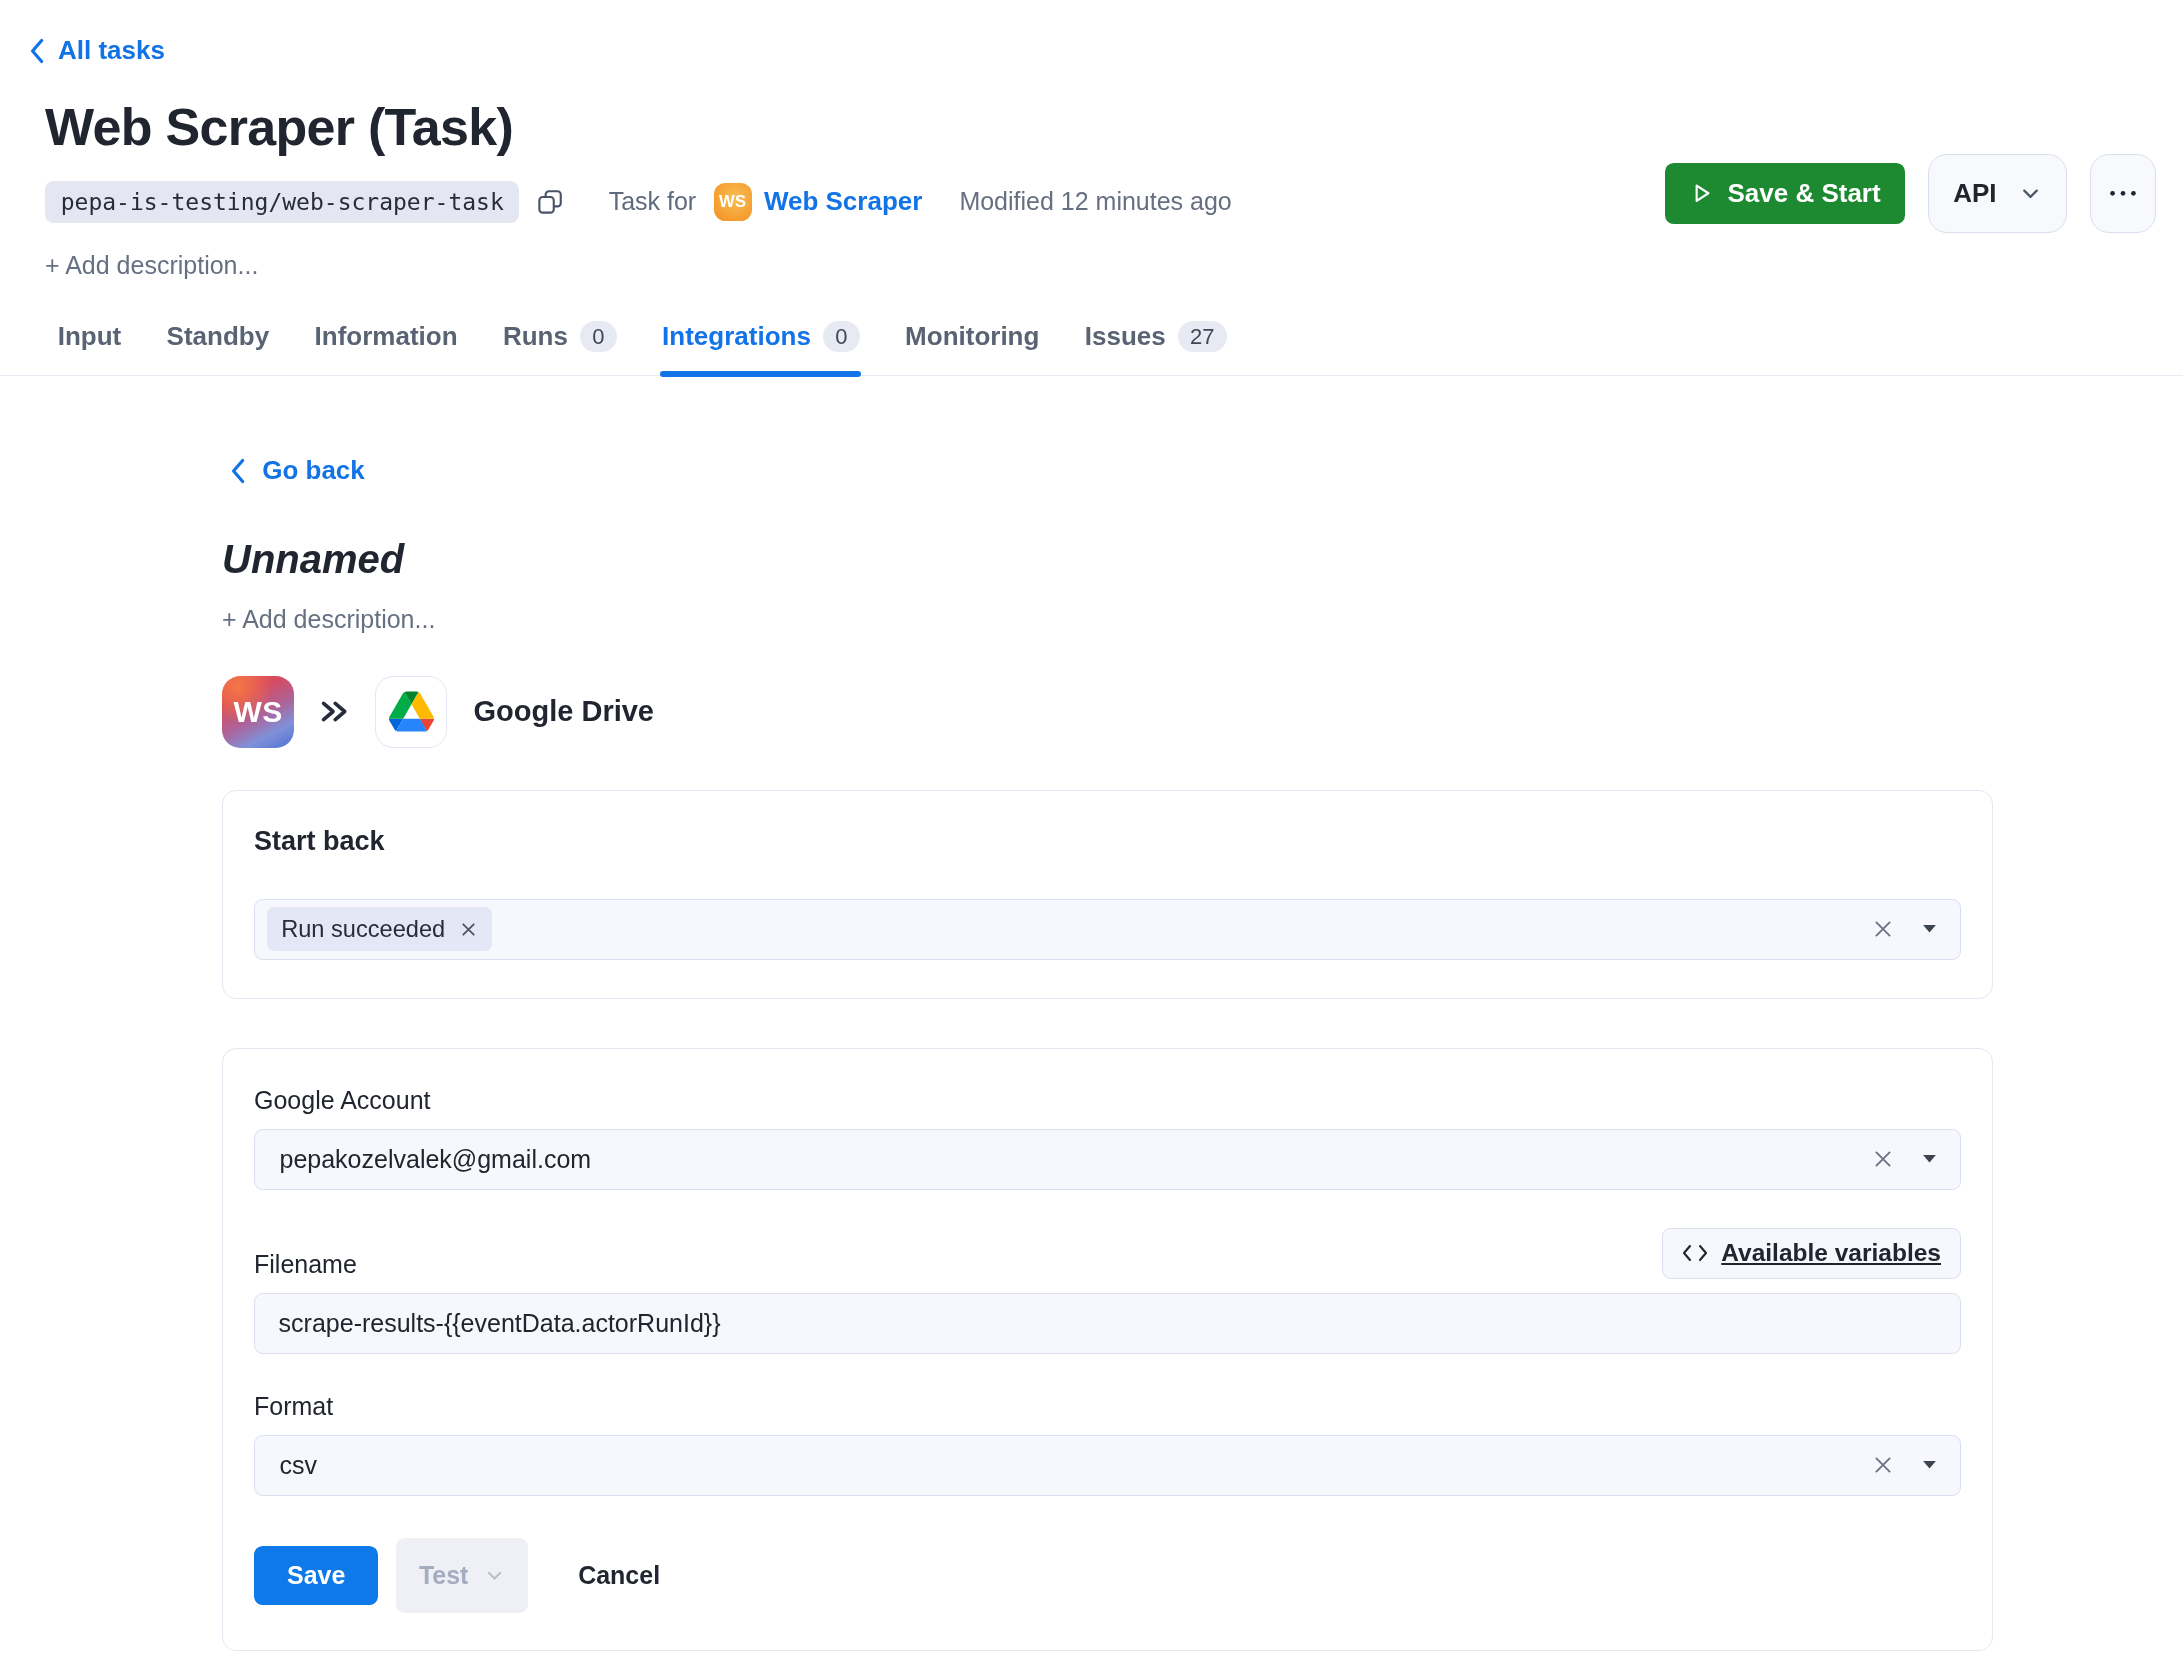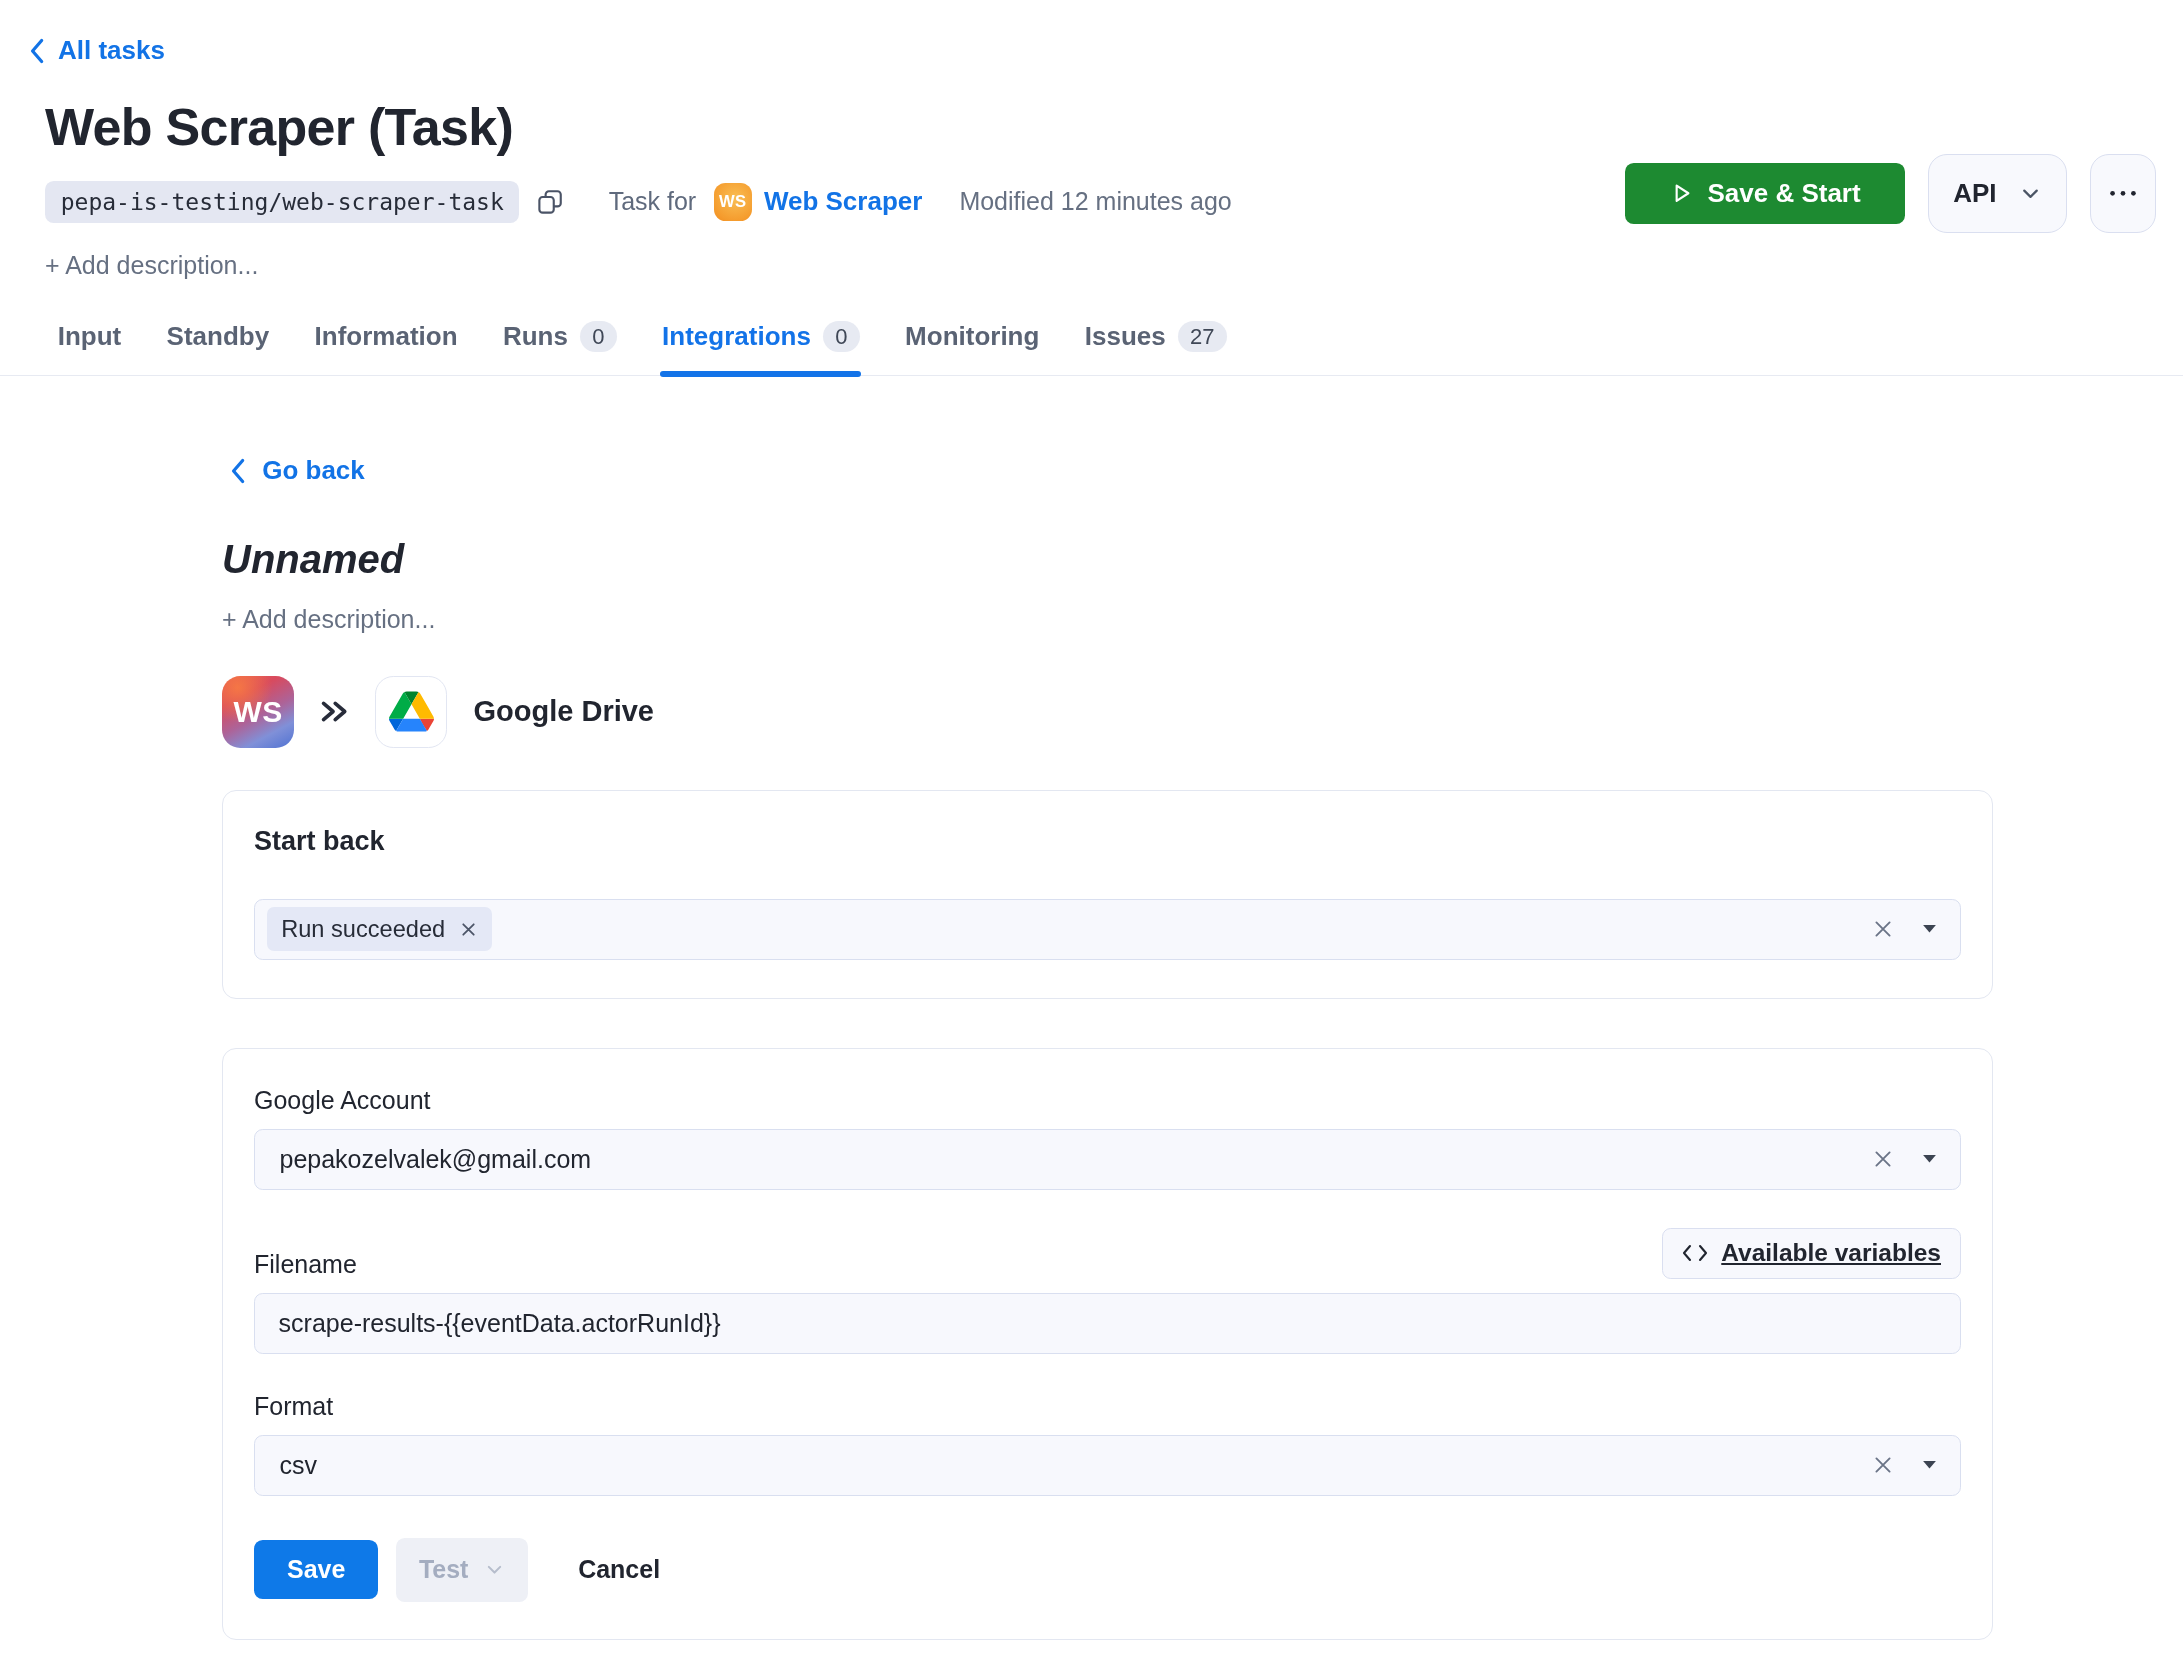--- a/index.html
+++ b/index.html
@@ -21,21 +21,21 @@
   .copy-btn{background:none;border:none;padding:3.5px;margin-left:12.2px;display:flex;align-items:center;}
   .task-for{margin-left:40px;color:#5f6a7d;font-size:25px;}
   .ws-icon{display:flex;align-items:center;justify-content:center;color:#fff;font-weight:700;letter-spacing:0.4px;user-select:none;}
   .ws-icon.small{width:38px;height:38px;border-radius:11.4px;font-size:16.6px;margin-left:17.5px;
     background:radial-gradient(circle at 55% 40%, #f9be54 0%, #f59d2f 70%, #f18c20 100%);}
   .actor-link{margin-left:12.2px;color:#1273e6;font-size:26px;font-weight:700;}
   .modified{margin-left:37px;color:#667082;font-size:25px;}
   .add-desc{margin-top:28px;color:#667082;font-size:25px;cursor:pointer;display:inline-block;}
 
   .header-actions{position:absolute;top:154px;right:28px;display:flex;align-items:center;gap:23px;}
-  .btn-save-start{background:#1d8a31;color:#fff;border:none;border-radius:8.7px;height:61px;padding:0 44px;
+  .btn-save-start{background:#1d8a31;color:#fff;border:none;border-radius:8.7px;height:61px;padding:0 24px;
     font-size:26px;font-weight:600;display:inline-flex;align-items:center;gap:14px;}
   .btn-secondary{background:#f8f9fd;border:1.7px solid #dadff0;border-radius:19px;height:79px;
     font-size:26px;font-weight:600;color:#21252f;display:inline-flex;align-items:center;gap:22px;box-sizing:border-box;}
   .btn-api{padding:0 24.5px;}
   .btn-more{width:66px;justify-content:center;padding:0;}
 
   
   .tabs{margin-top:38px;border-bottom:1.7px solid #e7eaf2;padding-left:56px;display:flex;gap:42px;}
   .tab{display:inline-flex;align-items:center;gap:12.2px;padding:3.5px 1.7px 23px;font-size:26px;font-weight:600;color:#5a6374;position:relative;cursor:pointer;}
   .tab .badge{background:#e7eaf2;color:#3f4756;border-radius:873px;font-size:22px;font-weight:500;padding:4.4px 12.2px;line-height:1;}
@@ -74,21 +74,21 @@
   .field-label{font-size:25px;color:#21252f;}
   .filename-row{margin-top:38px;display:flex;align-items:flex-end;justify-content:space-between;}
   .btn-vars{height:51px;background:#f7f8fd;border:1.7px solid #dadff0;border-radius:8.7px;
     font-size:24.5px;font-weight:600;color:#21252f;padding:0 19px;display:inline-flex;align-items:center;gap:13px;box-sizing:border-box;text-decoration:underline;}
   .text-input{margin-top:14px;width:100%;height:61px;background:#f7f8fd;border:1.7px solid #d9dff0;border-radius:8.7px;
     font-size:25px;color:#21252f;padding:0 23.6px;box-sizing:border-box;font-family:"Liberation Sans",sans-serif;outline:none;}
   .mt-field{margin-top:38px;}
 
   .form-actions{margin-top:42px;display:flex;align-items:center;}
   .btn-save{background:#0e79e8;color:#fff;border:none;border-radius:8.7px;height:59px;padding:0 33px;font-size:25px;font-weight:600;}
-  .btn-test{margin-left:17.5px;background:#eef0f6;color:#a4adc0;border:none;border-radius:8.7px;height:64px;padding:0 23px;
+  .btn-test{margin-left:17.5px;background:#eef0f6;color:#a4adc0;border:none;border-radius:8.7px;height:75px;padding:0 23px;
     font-size:25px;font-weight:600;display:inline-flex;align-items:center;gap:15.7px;cursor:default;}
   .btn-cancel{margin-left:44px;background:none;border:none;font-size:25px;font-weight:600;color:#21252f;}
 </style>
 </head>
 <body>
 
 <header class="header">
   <a class="back-link">
     <svg width="17.5" height="28" viewBox="0 0 12 20" fill="none" stroke="#1273e6" stroke-width="2.3" stroke-linecap="round" stroke-linejoin="round">
         <path d="M9.5 2.5 L3 10 L9.5 17.5"></path>

